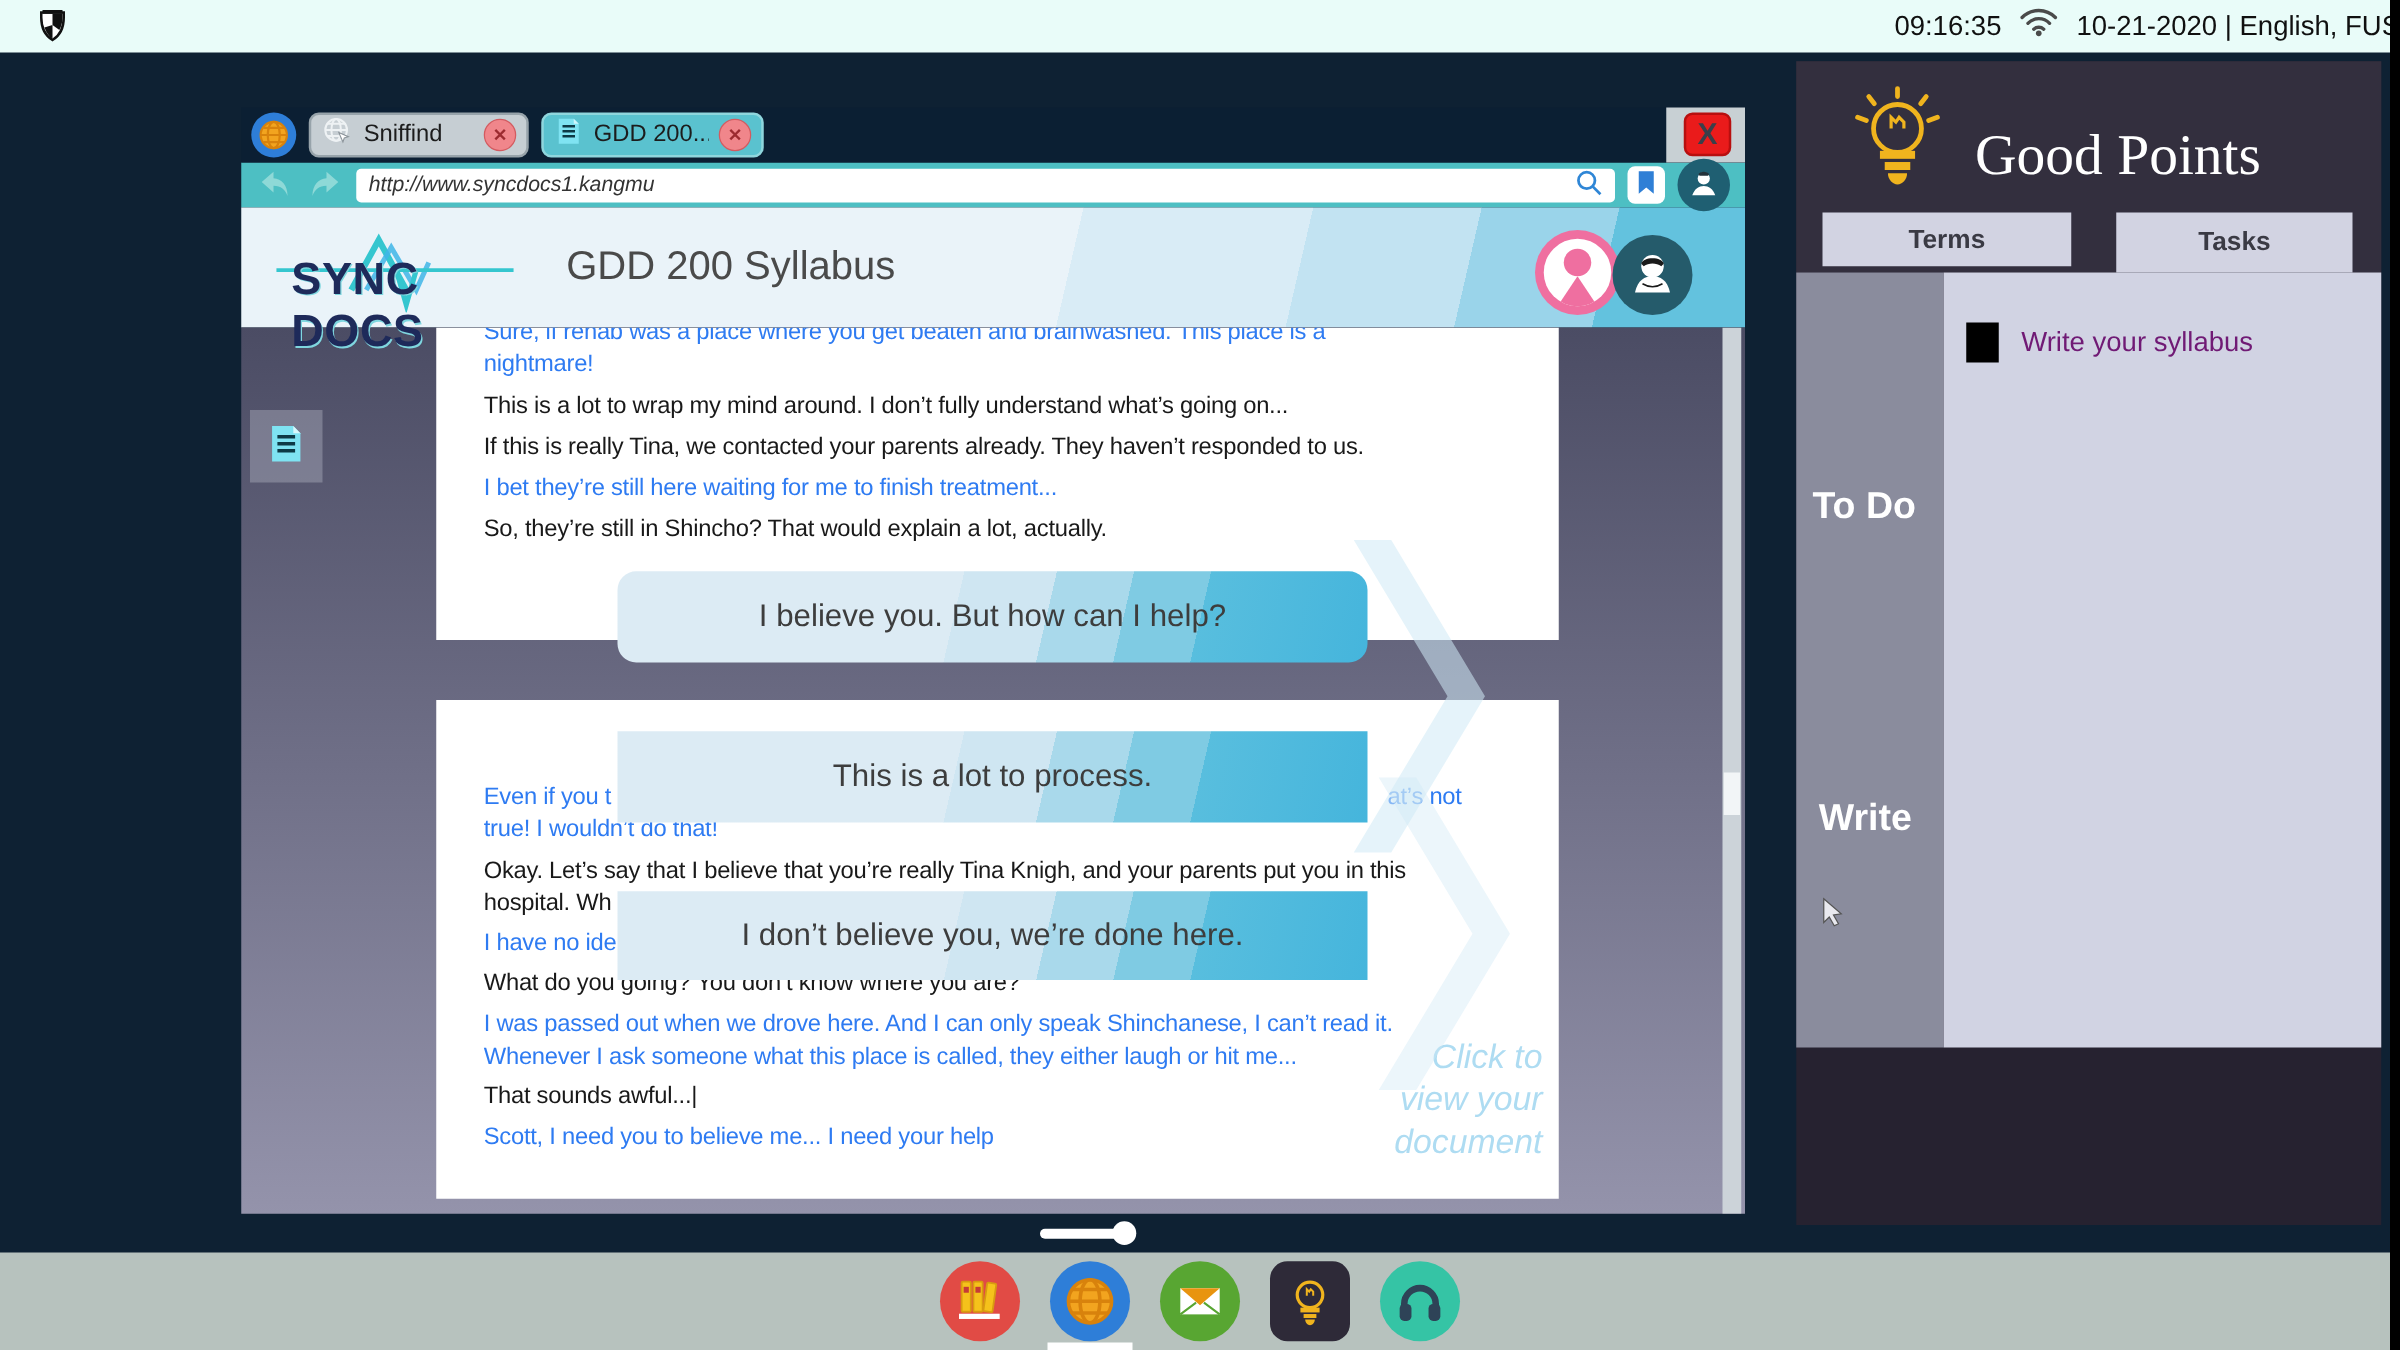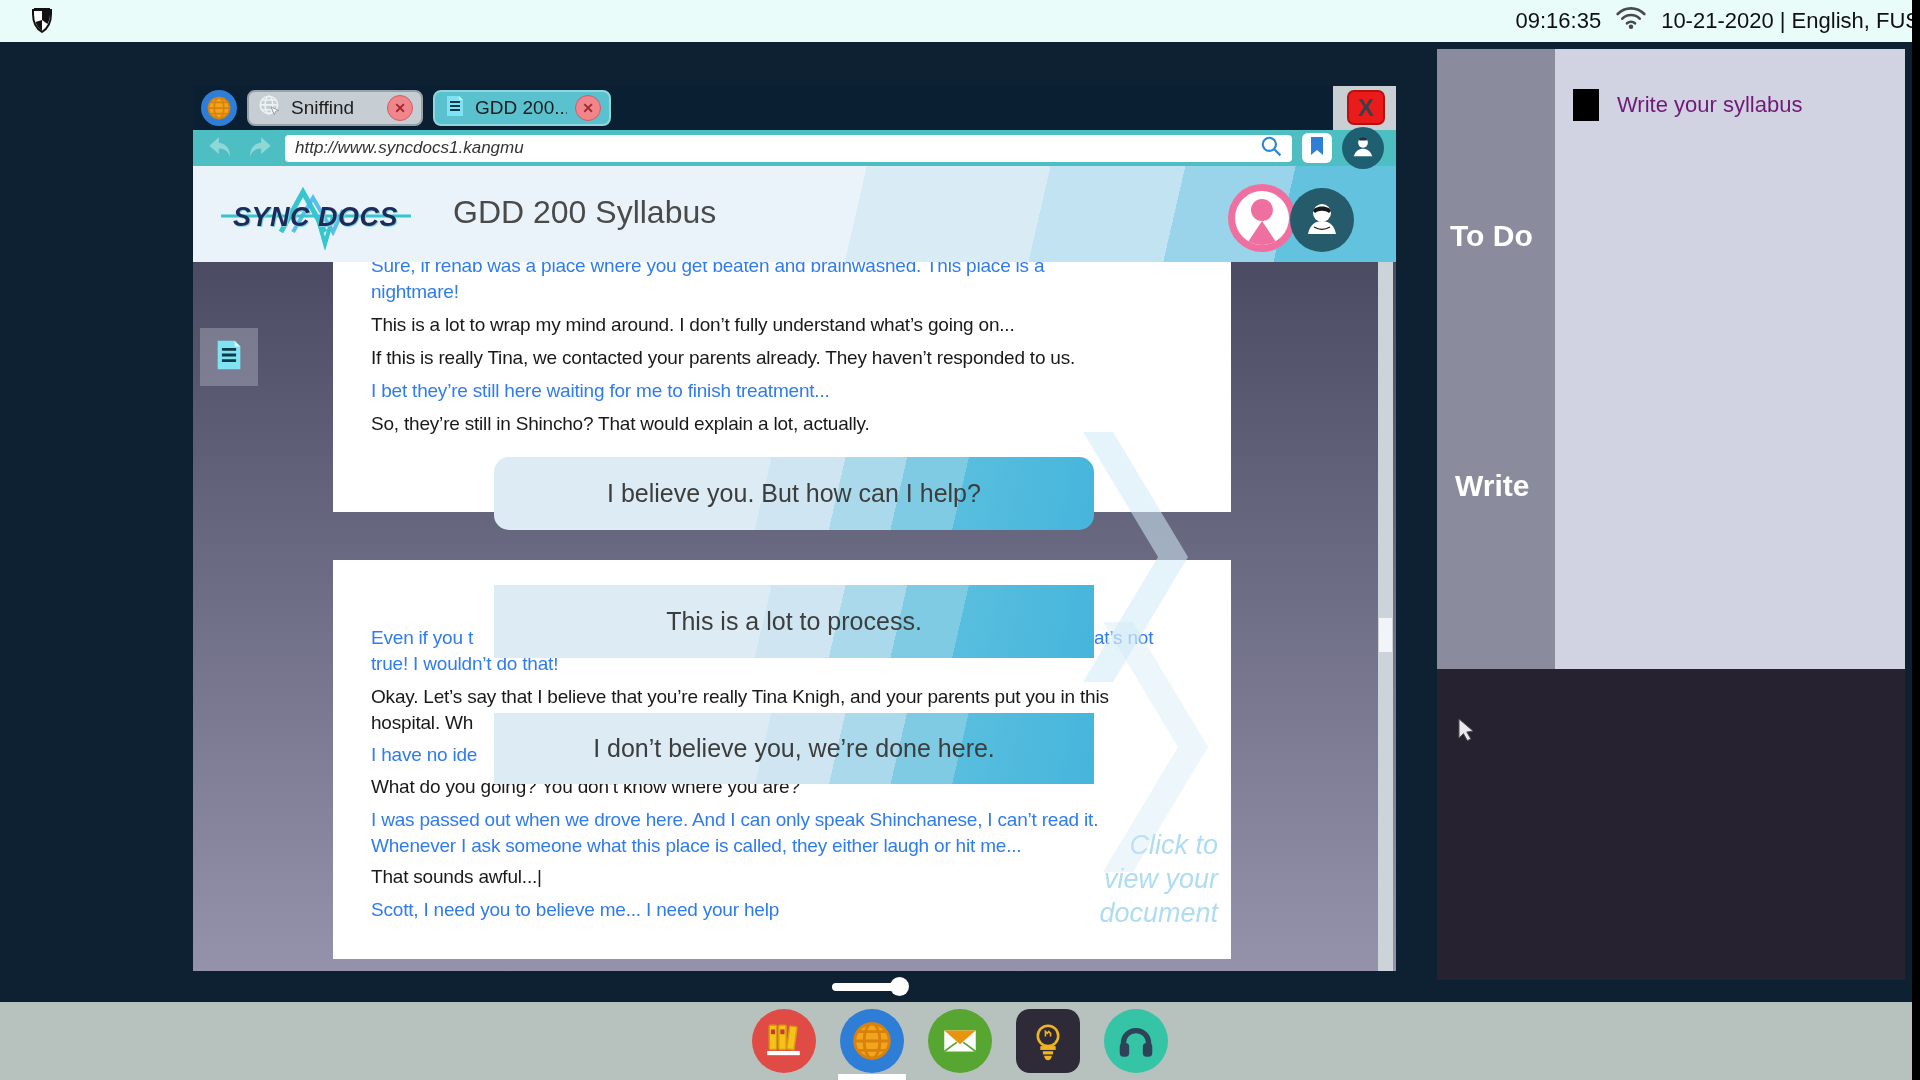--- a/index.html
+++ b/index.html
@@ -34,37 +34,37 @@
   .url-text{flex:1;white-space:nowrap;}
   .bm-btn{width:30px;height:30px;background:#fff;border-radius:6px;display:flex;align-items:center;
           justify-content:center;flex:0 0 auto;}
   .bar-avatar{width:42px;height:42px;border-radius:50%;background:#1f5f72;display:flex;
               align-items:center;justify-content:center;flex:0 0 auto;z-index:5;}
   
   .phead{position:relative;height:96px;
     background:linear-gradient(103deg,#eaf3f9 0%,#eaf3f9 55%,#d9ecf6 55%,#d9ecf6 70%,#c2e3f2 70%,#c2e3f2 81%,#9ad4ea 81%,#9ad4ea 90%,#63c2de 90%);}
   .logo{position:absolute;left:28px;top:12px;width:190px;height:72px;}
   .logo svg{position:absolute;left:0;top:0;}
-  .logo-text{position:absolute;left:12px;top:24px;font-size:27px;font-weight:800;color:#1e2a5a;
-             letter-spacing:.5px;z-index:2;text-shadow:1px 1px 0 #7fd6df;font-style:italic;}
+  .logo-text{position:absolute;left:12px;top:24px;font-size:36px;font-weight:800;color:#1e2a5a;
+             letter-spacing:.5px;z-index:2;text-shadow:1px 1px 0 #7fd6df;}
   .ptitle{position:absolute;left:260px;top:28px;font-size:32px;color:#4a4a4a;}
   .avatar-pink{position:absolute;left:1035px;top:18px;width:68px;height:68px;border-radius:50%;
                background:#ef6fa0;display:flex;align-items:center;justify-content:center;z-index:2;}
   .avatar-pink .inner{width:54px;height:54px;border-radius:50%;background:#fff;position:relative;overflow:hidden;}
   .avatar-pink .head{position:absolute;left:16px;top:8px;width:22px;height:22px;border-radius:50%;background:#ef6fa0;}
   .avatar-pink .body{position:absolute;left:7px;top:30px;width:40px;height:30px;background:#ef6fa0;
                      clip-path:polygon(50% 0,100% 100%,0 100%);}
   .avatar-teal{position:absolute;left:1097px;top:22px;width:64px;height:64px;border-radius:50%;
                background:#255b6b;display:flex;align-items:center;justify-content:center;z-index:3;}
   
   .pcontent{position:relative;height:709px;background:linear-gradient(180deg,#4b4c64,#9493ab);overflow:hidden;}
   .chevrons{position:absolute;left:890px;top:170px;z-index:3;}
   .doc-tile{position:absolute;left:7px;top:66px;width:58px;height:58px;background:rgba(170,172,188,.45);
             display:flex;align-items:center;justify-content:center;z-index:2;}
-  .panel{position:absolute;left:140px;width:898px;background:#fff;z-index:1;box-sizing:border-box;}
+  .panel{position:absolute;left:156px;width:898px;background:#fff;z-index:1;box-sizing:border-box;}
   .panel1{top:0;height:250px;overflow:hidden;padding:0 38px;}
   .panel2{top:298px;height:399px;}
   .chatline{font-size:19px;line-height:26px;letter-spacing:-.2px;white-space:nowrap;}
   .blue{color:#2e7bf2;}
   .dark{color:#191919;}
   .c1-l1{margin-top:-9px;}
   .gap{margin-top:7px;}
   .frag{position:absolute;font-size:19px;line-height:26px;letter-spacing:-.2px;white-space:nowrap;}
   .f-b1a{left:38px;top:65px;}  .f-b1b{left:761px;top:65px;} .f-b1c{left:38px;top:91px;}
   .f-k1a{left:38px;top:124px;} .f-k1b{left:38px;top:150px;}
@@ -296,20 +296,37 @@
       <button class="choice choice2">This is a lot to process.</button>
       <button class="choice choice3">I don’t believe you, we’re done here.</button>
 
       <div class="scrollbar">
         <div class="scroll-thumb"></div>
       </div>
     </div>
   </div>
 
   <div class="gp">
+    <div class="gp-header">
+      <span class="gp-bulb">
+        <svg width="78" height="92" viewBox="0 0 60 72">
+          <g stroke="#f0b41e" stroke-width="3" fill="none" stroke-linecap="round">
+            <circle cx="30" cy="28" r="15"></circle>
+            <path d="M30 3v5M12 8l3.5 4.5M48 8l-3.5 4.5M5 21l5.5 2M55 21l-5.5 2"></path>
+          </g>
+          <path d="M26 28v-7l3 3 2-3 3 3v4" stroke="#f0b41e" stroke-width="2" fill="none"></path>
+          <rect x="19" y="42" width="22" height="5" fill="#f0b41e"></rect>
+          <rect x="22" y="49" width="16" height="5" fill="#f0b41e"></rect>
+          <path d="M24 56h12c0 4-3 7-6 7s-6-3-6-7z" fill="#f0b41e"></path>
+        </svg>
+      </span>
+      <span class="gp-title">Good Points</span>
+      <div class="gp-tab gp-tab-terms">Terms</div>
+      <div class="gp-tab gp-tab-tasks">Tasks</div>
+    </div>
     <div class="gp-body">
       <div class="gp-side">
         <div class="gp-sec gp-sec-todo">To Do</div>
         <div class="gp-sec gp-sec-done">Write</div>
       </div>
       <div class="gp-main">
         <div class="gp-task">
           <span class="gp-check"></span>
           <span class="gp-task-label">Write your syllabus</span>
         </div>

